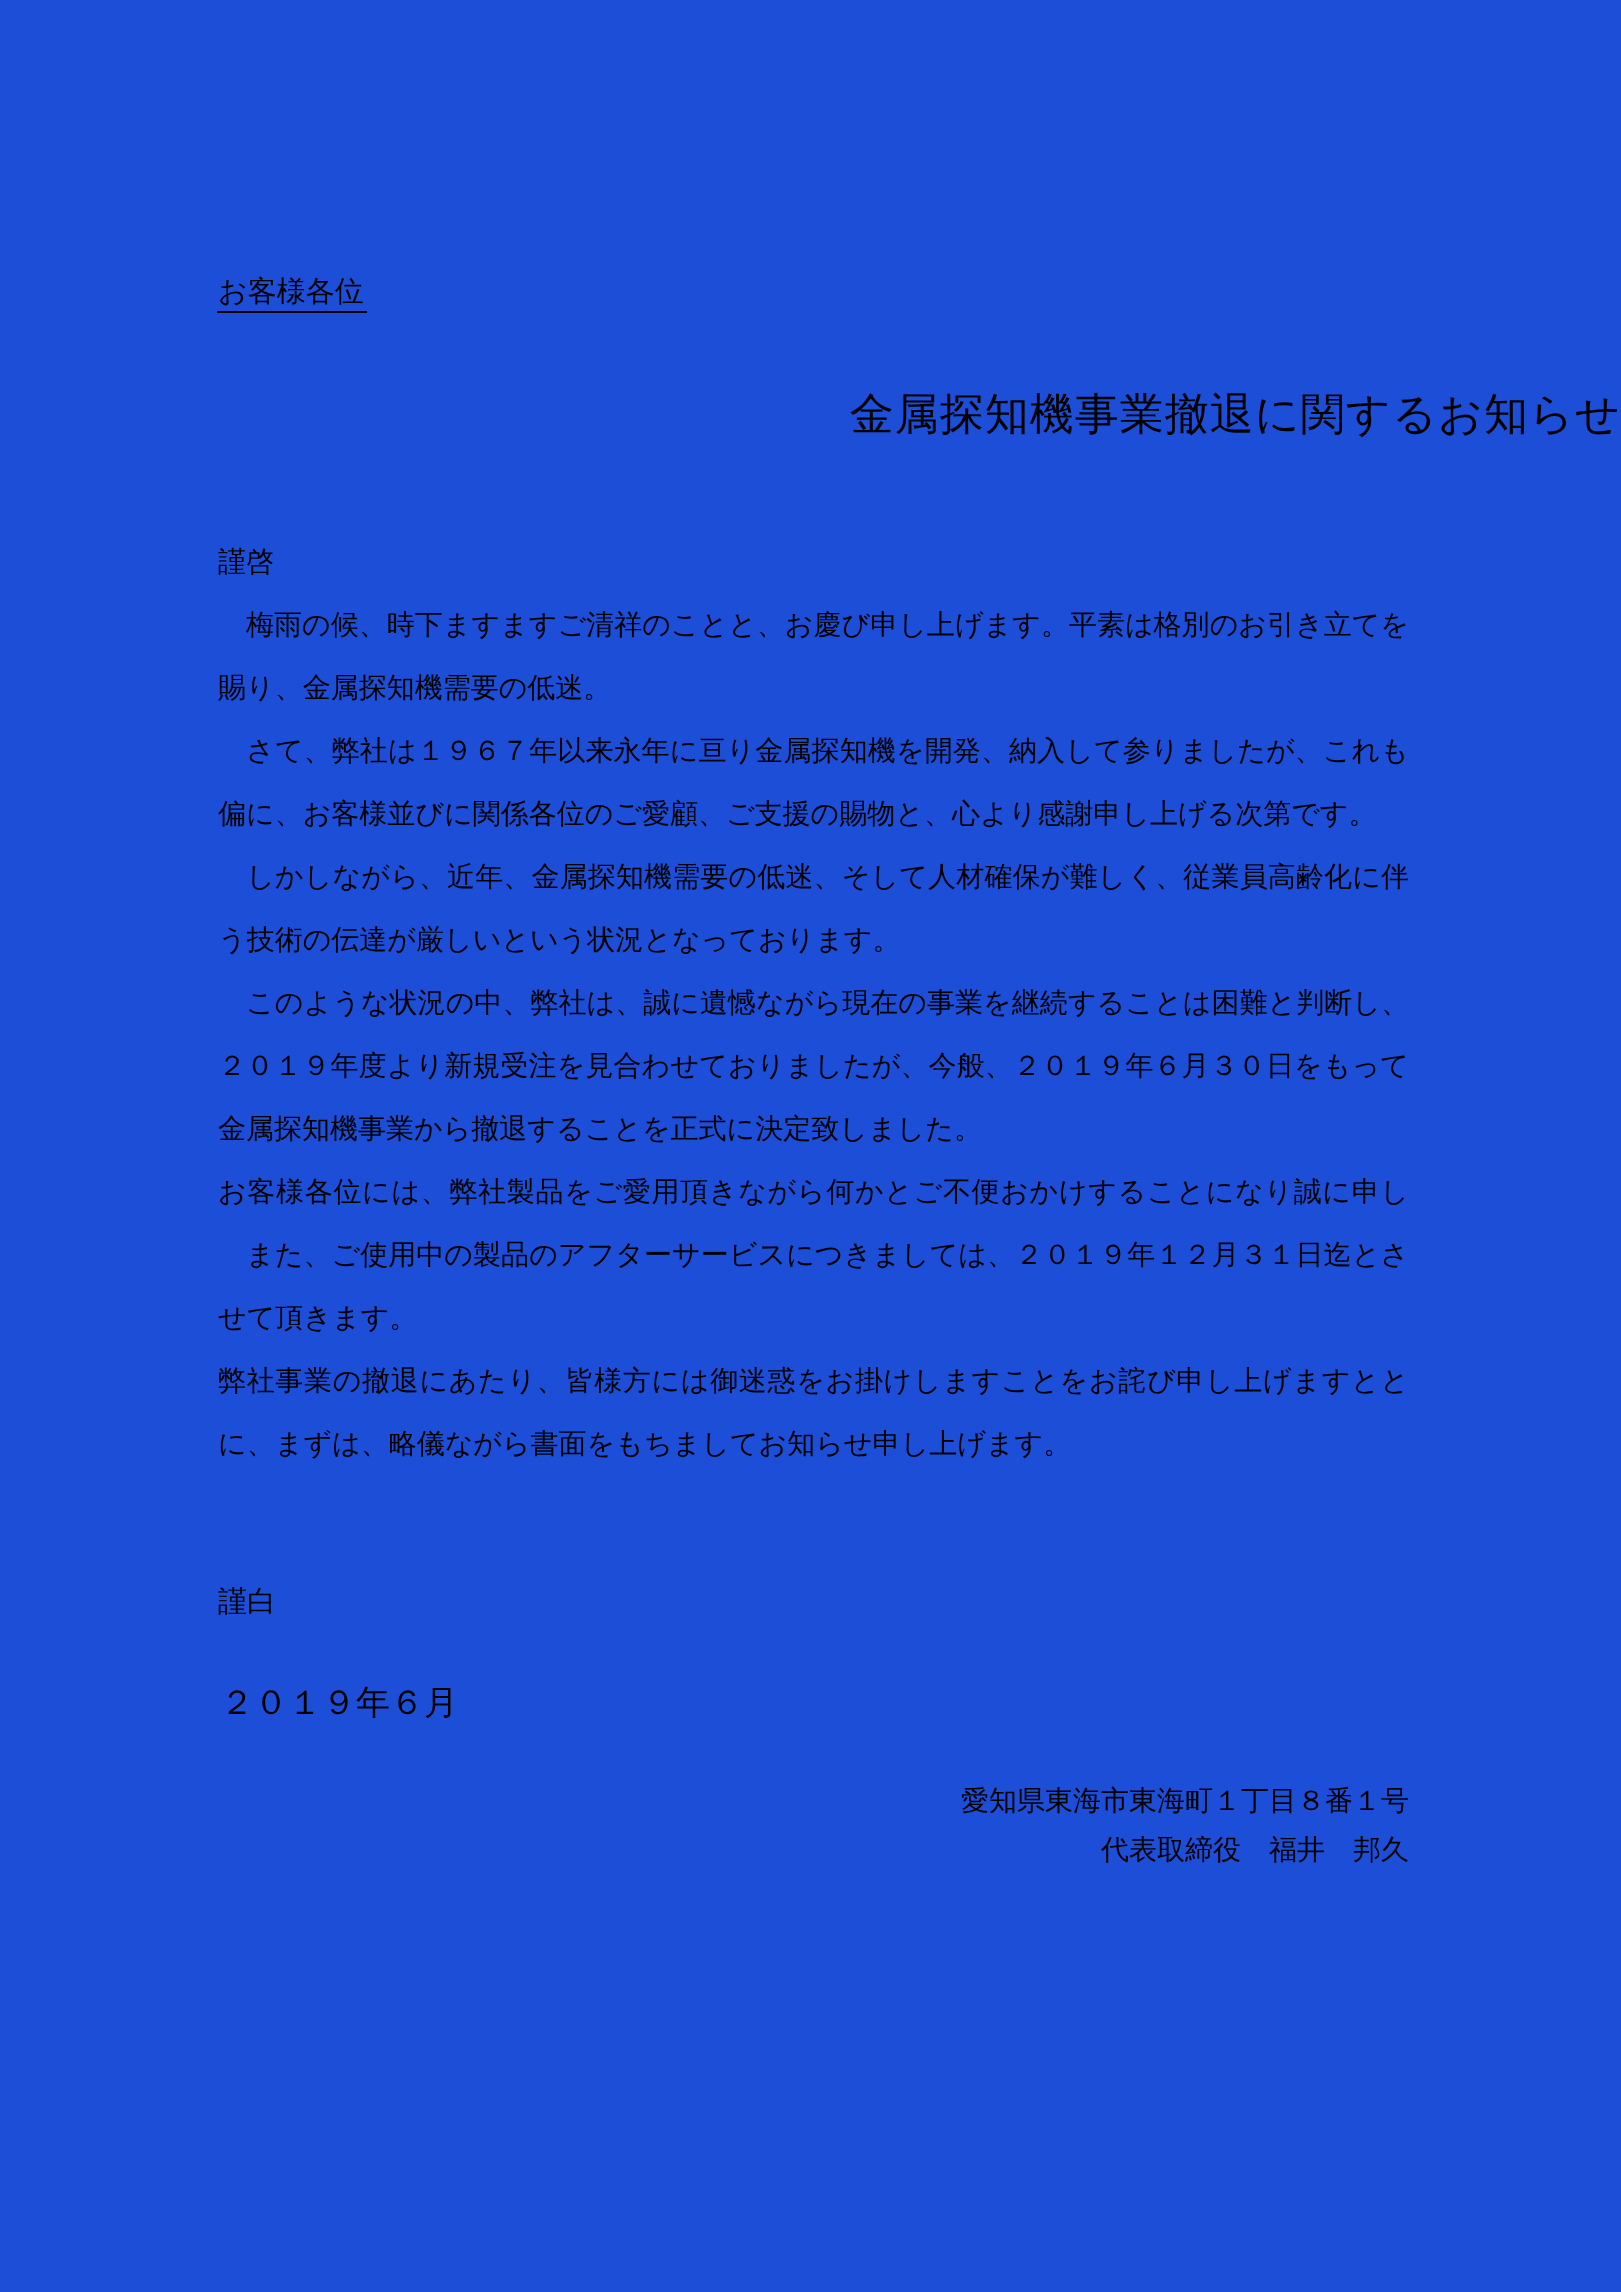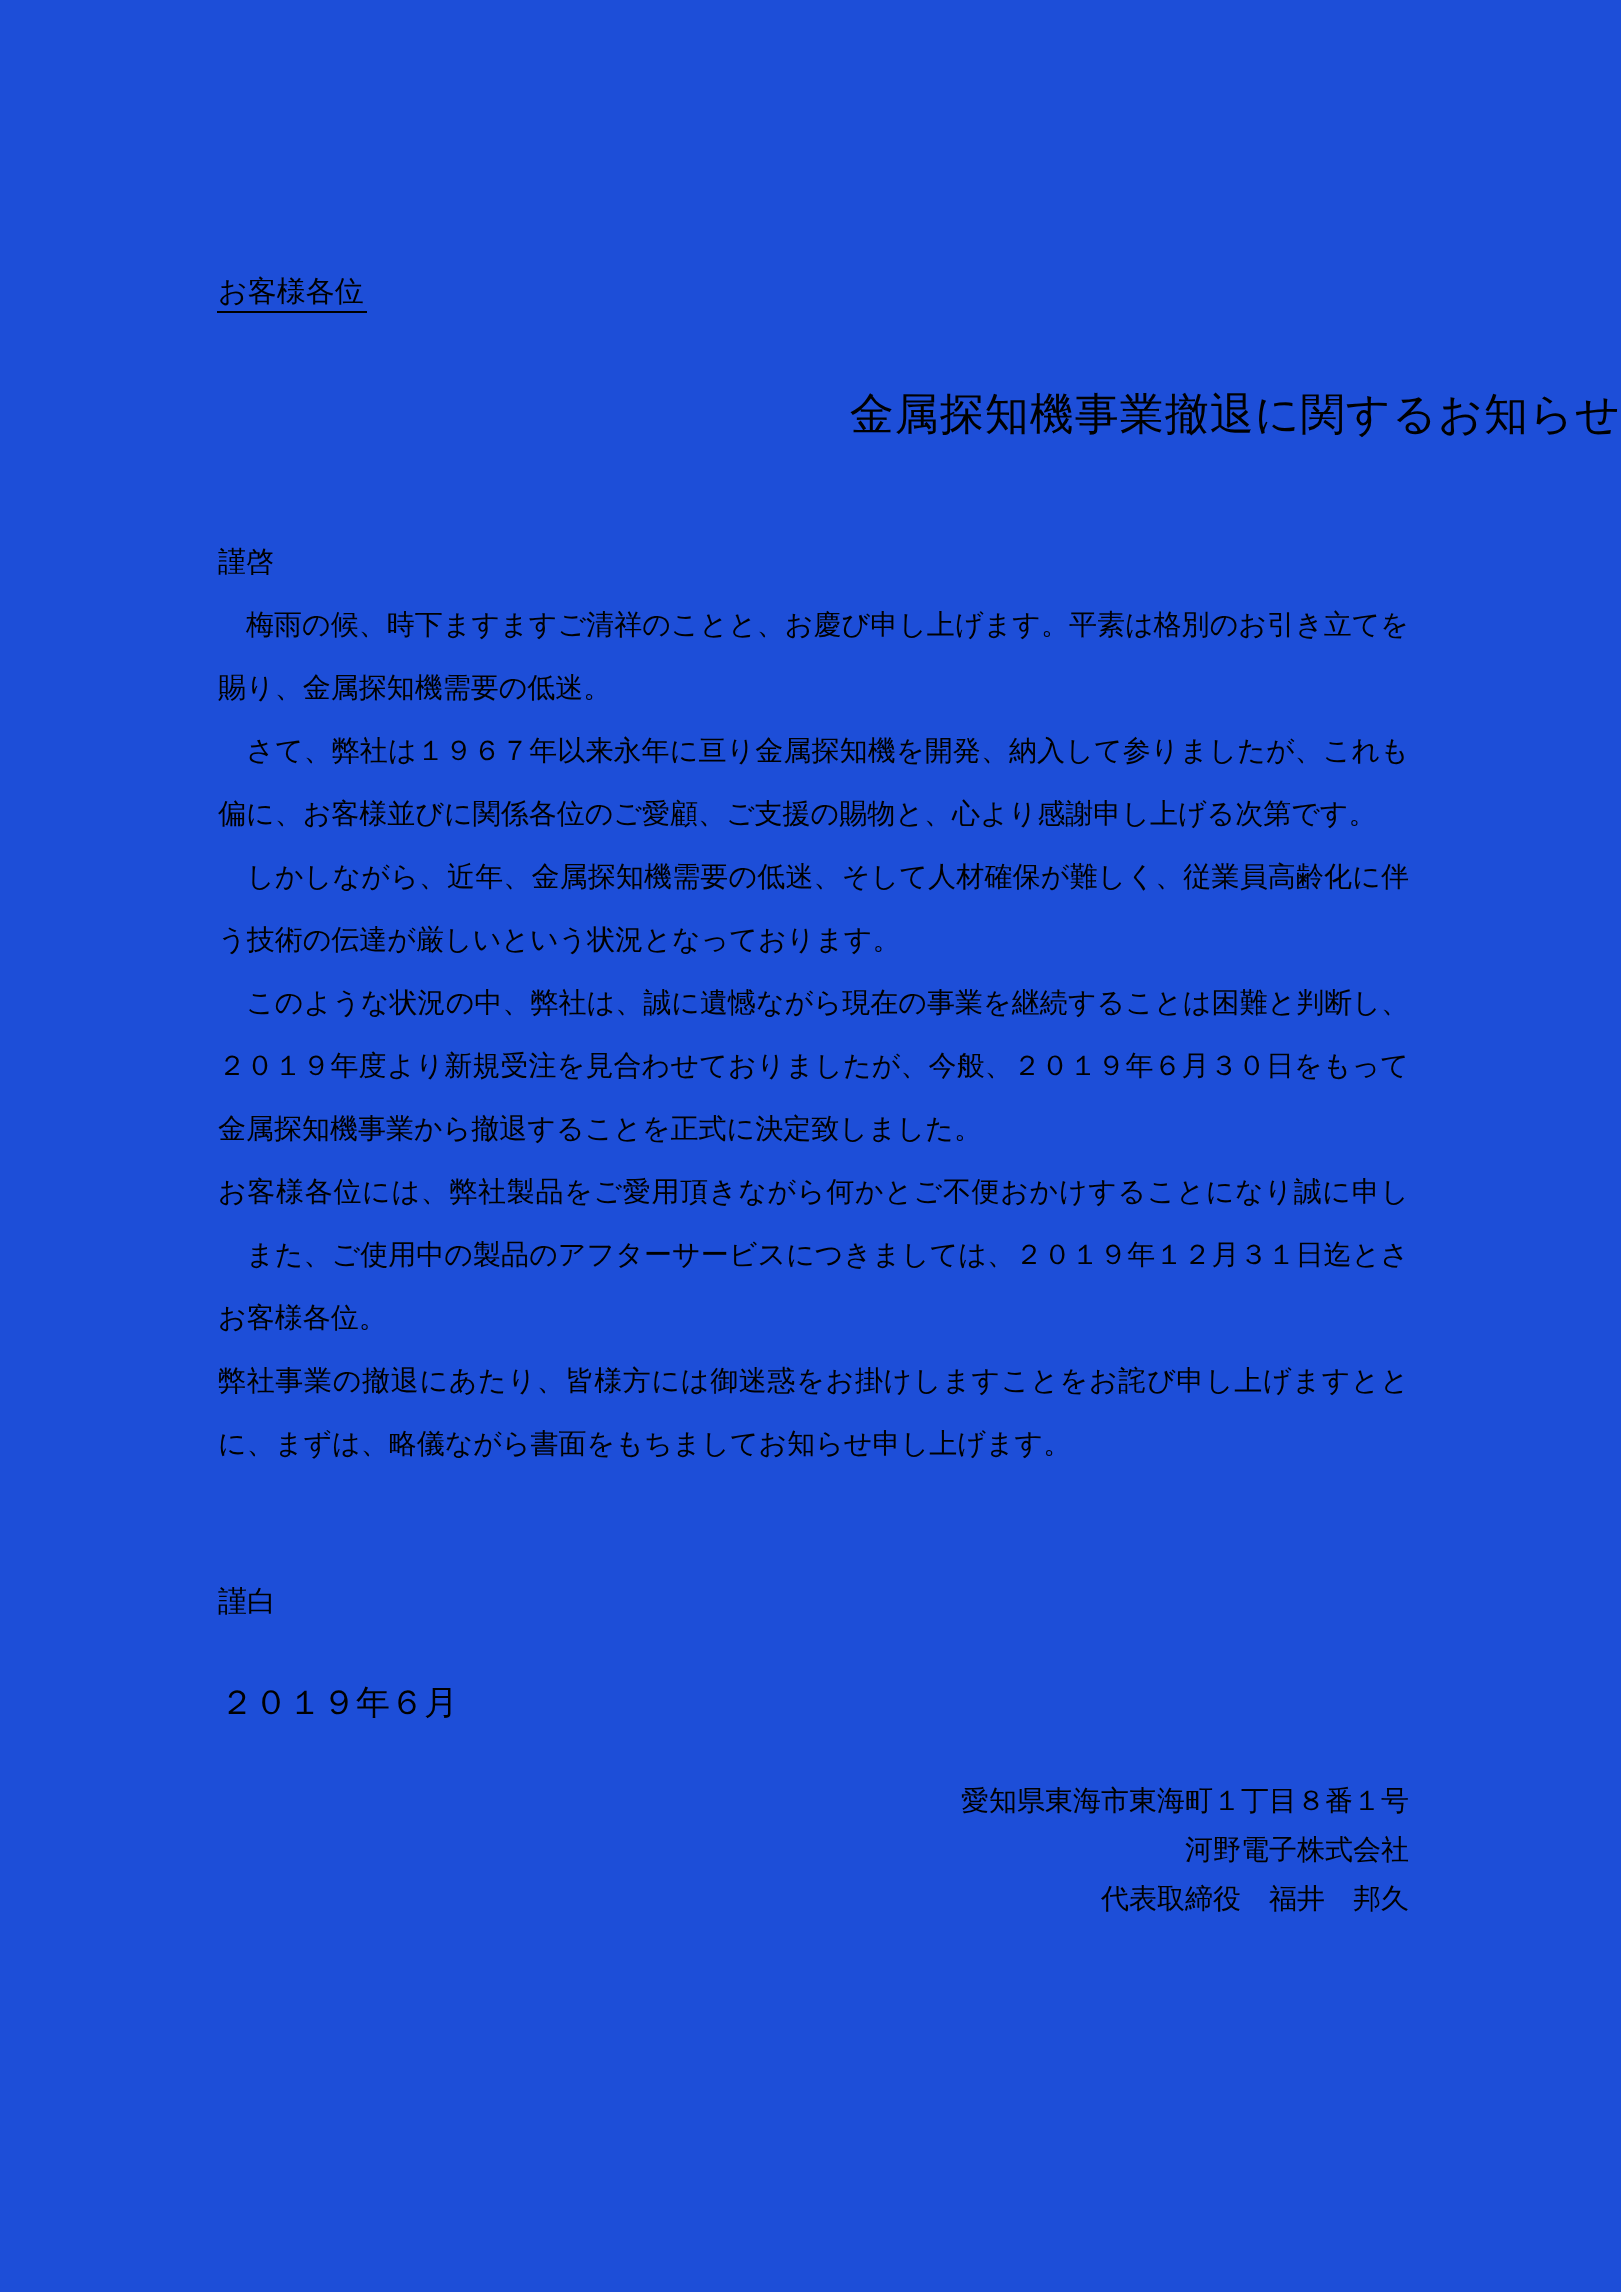--- a/index.html
+++ b/index.html
@@ -63,29 +63,28 @@
     <div class="line">賜り、金属探知機需要の低迷。</div>
     <div class="line j">　さて、弊社は１９６７年以来永年に亘り金属探知機を開発、納入して参りましたが、これも</div>
     <div class="line">偏に、お客様並びに関係各位のご愛顧、ご支援の賜物と、心より感謝申し上げる次第です。</div>
     <div class="line j">　しかしながら、近年、金属探知機需要の低迷、そして人材確保が難しく、従業員高齢化に伴</div>
     <div class="line">う技術の伝達が厳しいという状況となっております。</div>
     <div class="line j">　このような状況の中、弊社は、誠に遺憾ながら現在の事業を継続することは困難と判断し、</div>
     <div class="line j">２０１９年度より新規受注を見合わせておりましたが、今般、２０１９年６月３０日をもって</div>
     <div class="line">金属探知機事業から撤退することを正式に決定致しました。</div>
     <div class="line j">お客様各位には、弊社製品をご愛用頂きながら何かとご不便おかけすることになり誠に申し訳</div>
     <div class="line j">　また、ご使用中の製品のアフターサービスにつきましては、２０１９年１２月３１日迄とさ</div>
-    <div class="line">お客様各位。</div>
+    <div class="line">せて頂きます。</div>
     <div class="line j">弊社事業の撤退にあたり、皆様方には御迷惑をお掛けしますことをお詫び申し上げますととも</div>
     <div class="line">に、まずは、略儀ながら書面をもちましてお知らせ申し上げます。</div>
   </div>
 
   <div class="closing">謹白</div>
 
   <div class="date">２０１９年６月</div>
 
   <div class="signature">
     <div>愛知県東海市東海町１丁目８番１号</div>
-    <div>河野電子株式会社</div>
     <div>代表取締役　福井　邦久</div>
   </div>
 
 </div>
 
 
 </body></html>

